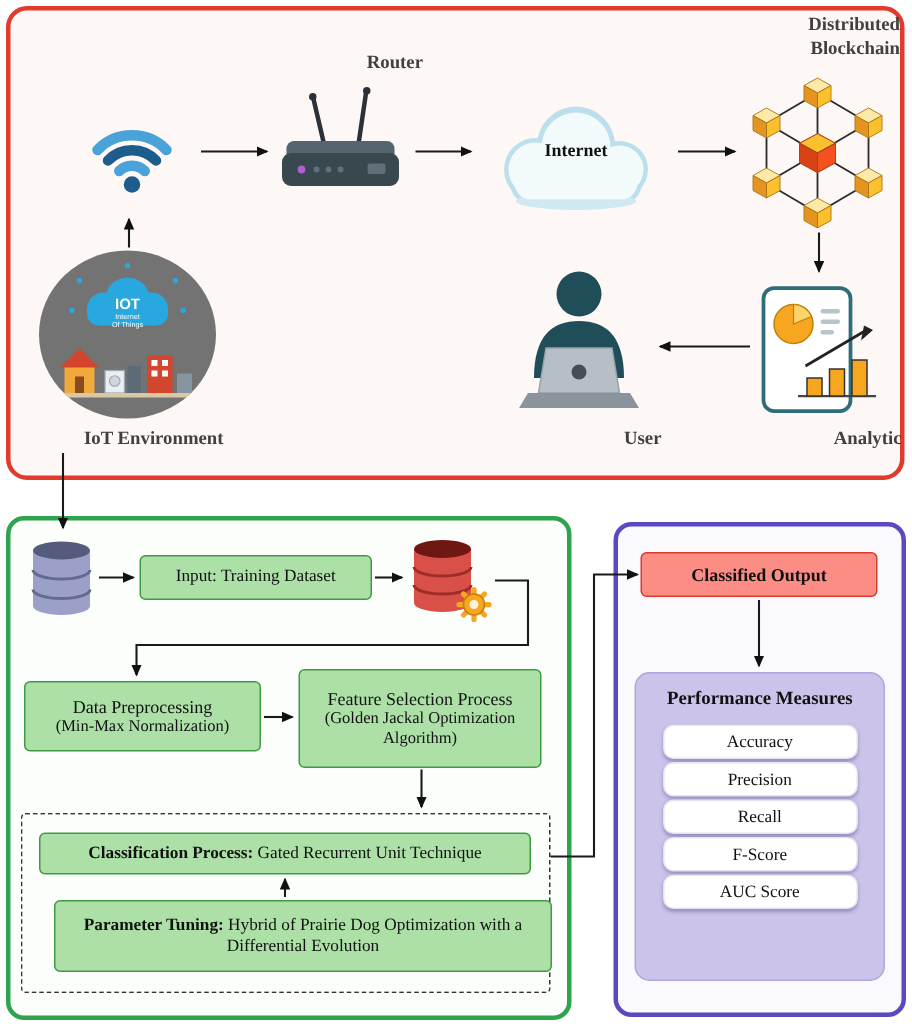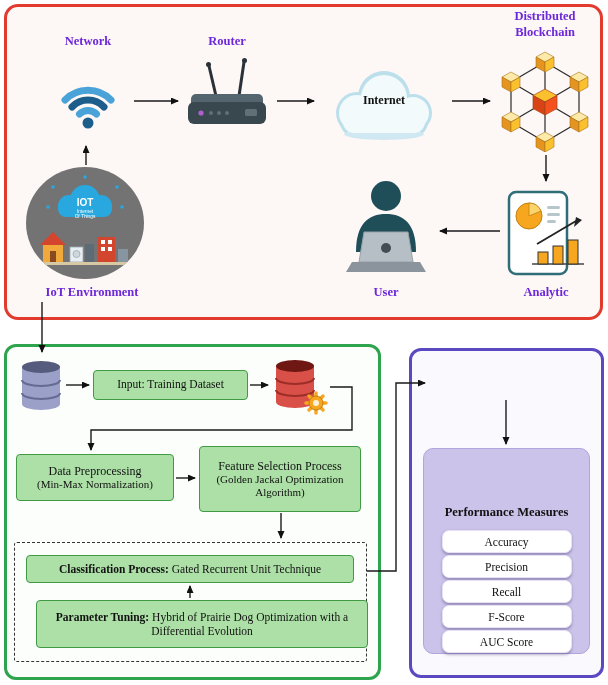--- a/index.html
+++ b/index.html
@@ -4,21 +4,21 @@
 <style>
   html,body{margin:0;padding:0;background:#ffffff;}
   *{box-sizing:border-box;}
   .canvas{position:relative;width:608px;height:685px;background:#ffffff;
           font-family:"Liberation Serif","DejaVu Serif",serif;color:#111;overflow:hidden;}
   .sec{position:absolute;}
   #sec-red{left:4px;top:4px;width:599px;height:316px;border:3px solid #e23b2e;border-radius:14px;background:#fdf7f6;}
   #sec-green{left:4px;top:344px;width:377px;height:336px;border:3px solid #2ea44f;border-radius:12px;background:#fcfefc;}
   #sec-purple{left:409px;top:348px;width:195px;height:330px;border:3px solid #5a49c0;border-radius:12px;background:#faf9fd;}
   .abs{position:absolute;}
-  .lbl{position:absolute;font-weight:bold;font-size:12.5px;line-height:1.25;text-align:center;color:#6d28d9;}
+  .lbl{position:absolute;font-weight:bold;font-size:12.5px;line-height:1.25;text-align:right;color:#404040;}
   .gbox{position:absolute;background:#ace0a6;border:1.4px solid #3f9a43;border-radius:4px;
         display:flex;flex-direction:column;align-items:center;justify-content:center;text-align:center;padding:2px 6px;}
   .gbox .t{font-weight:normal;font-size:12px;line-height:1.18;}
   .gbox .s{font-size:11px;line-height:1.18;}
   .gbox .mix{font-size:11.5px;line-height:1.25;}
   .gbox .mix b{font-weight:bold;}
   .dashedbox{position:absolute;border:1.4px dashed #333;border-radius:3px;background:transparent;}
   .salmon{position:absolute;background:#fb8d85;border:1.5px solid #d93a2c;border-radius:4px;
           display:flex;align-items:center;justify-content:center;font-weight:bold;font-size:12px;}
   .panel{position:absolute;background:#cbc3e9;border:1px solid #b0a5dd;border-radius:10px;
@@ -33,21 +33,20 @@
   #arrows{position:absolute;left:0;top:0;width:608px;height:685px;pointer-events:none;z-index:6;}
   svg text{font-family:"Liberation Sans","DejaVu Sans",sans-serif;}
 </style>
 </head>
 <body>
 
 <div class="canvas">
 
   <div class="sec" id="sec-red">
 
-    <div class="lbl" style="left:26px;top:27px;width:110px;">Network</div>
     <svg class="abs" style="left:41px;top:49px;" width="80" height="85" viewBox="0 0 80 85">
       <path d="M17,44 A32,32 0 0 1 63,44" stroke="#4aa3d8" stroke-width="7" fill="none" stroke-linecap="round"></path>
       <path d="M24,51 A22,22 0 0 1 56,51" stroke="#1d5d8c" stroke-width="7" fill="none" stroke-linecap="round"></path>
       <path d="M31.5,58 A12,12 0 0 1 48.5,58" stroke="#4aa3d8" stroke-width="7" fill="none" stroke-linecap="round"></path>
       <circle cx="40" cy="67" r="5.5" fill="#1d5d8c"></circle>
     </svg>
 
     <div class="lbl" style="left:165px;top:27px;width:110px;">Router</div>
     <svg class="abs" style="left:176px;top:47px;" width="88" height="88" viewBox="0 0 88 88">
       <line x1="26" y1="12" x2="33" y2="42" stroke="#2b3138" stroke-width="3"></line>
@@ -238,22 +237,25 @@
       <div class="mix"><b>Classification Process:</b><span> Gated Recurrent Unit Technique</span></div>
     </div>
 
     <div class="gbox" style="left:29px;top:253px;width:332px;height:48px;">
       <div class="mix"><b>Parameter Tuning:</b><span> Hybrid of Prairie Dog Optimization with a Differential Evolution</span></div>
     </div>
   </div>
 
   <div class="sec" id="sec-purple">
 
-
-    <div class="panel" style="left:11px;top:97px;width:167px;height:206px;justify-content:flex-end;">
+    <div class="salmon" style="left:15px;top:17px;width:158px;height:30px;">
+      <span>Classified Output</span>
+    </div>
+
+    <div class="panel" style="left:11px;top:97px;width:167px;height:206px;">
       <div class="ptitle">Performance Measures</div>
       <div class="mlist">
         <div class="mbox">
             <span>Accuracy</span>
           </div>
         <div class="mbox">
             <span>Precision</span>
           </div>
         <div class="mbox">
             <span>Recall</span>

